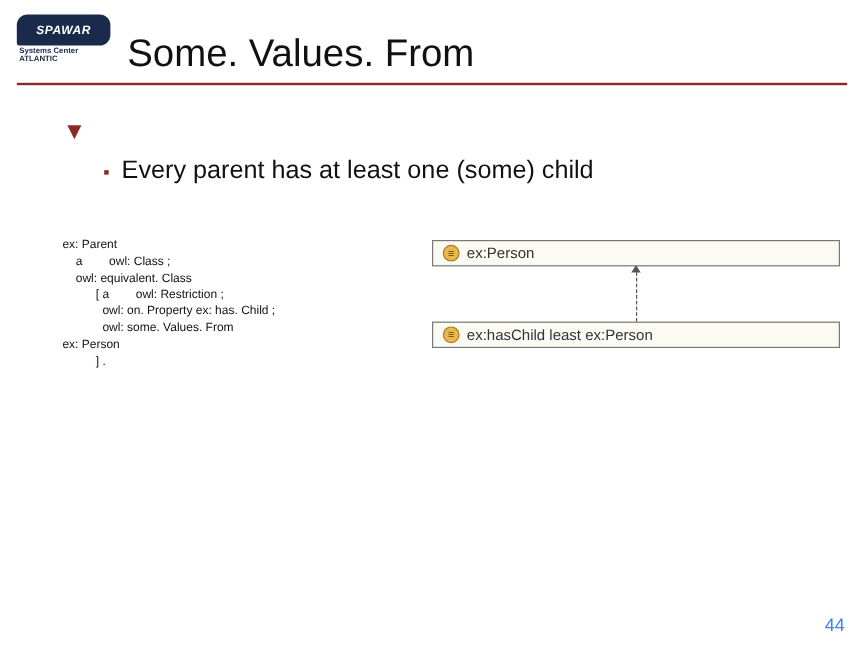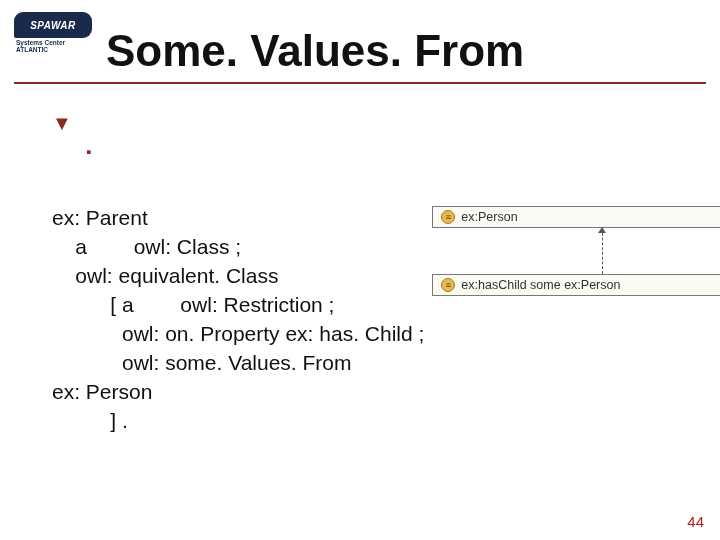--- a/index.html
+++ b/index.html
@@ -41,22 +41,22 @@
     font-size: 6.5px;
     color: #1a2a4a;
     font-weight: bold;
     line-height: 1.05;
     text-align: left;
     margin-top: 2px;
     width: 100%;
     padding-left: 2px;
   }
   .title {
-    font-size: 44px;
-    font-weight: bold;
+    font-size: 32px;
+    font-weight: normal;
     color: #111;
     margin-left: 14px;
     margin-top: 14px;
   }
   .hr {
     height: 2px;
     background: #8a2a24;
     margin: 6px 14px 0 14px;
   }
   .content {
@@ -77,21 +77,21 @@
     display: flex;
     align-items: baseline;
     gap: 10px;
   }
   .b2 .mark { color: #8a2a24; font-size: 15px; }
   .lower {
     display: flex;
     margin-top: 44px;
   }
   .code {
-    font-size: 21px;
+    font-size: 10px;
     color: #111;
     line-height: 1.38;
     white-space: pre;
     font-family: Arial, Helvetica, sans-serif;
     flex: 0 0 300px;
   }
   .diagram {
     flex: 0 0 340px;
     margin-left: 8px;
     margin-top: 2px;
@@ -152,21 +152,21 @@
     width: 0; height: 0;
     border-left: 4px solid transparent;
     border-right: 4px solid transparent;
     border-bottom: 6px solid #555;
   }
   .pagenum {
     position: absolute;
     right: 16px;
     bottom: 10px;
     font-size: 15px;
-    color: #b91c1c;
+    color: #3b82f6;
   }
 </style>
 </head>
 <body>
 
 <div class="header">
   <div class="logo-block">
     <div class="logo-pill">SPAWAR</div>
     <div class="logo-sub">
       <span>Systems Center</span><br>
@@ -177,20 +177,21 @@
 </div>
 
 <div class="hr"></div>
 
 <div class="content">
   <div class="b1">
     <span class="mark">▼</span>
   </div>
   <div class="b2">
     <span class="mark">▪</span>
+    <span>Every parent has at least one (some) child</span>
   </div>
 
   <div class="lower">
     <div class="code"><span>ex: Parent</span>
 <span>    a        owl: Class ;</span>
 <span>    owl: equivalent. Class</span>
 <span>          [ a        owl: Restriction ;</span>
 <span>            owl: on. Property ex: has. Child ;</span>
 <span>            owl: some. Values. From</span>
 <span>ex: Person</span>
@@ -200,19 +201,19 @@
       <div class="dia-box">
         <span class="circ">≡</span>
         <span>ex:Person</span>
       </div>
       <div class="dia-gap">
         <div class="dia-line"></div>
         <div class="dia-arrow-up"></div>
       </div>
       <div class="dia-box">
         <span class="circ">≡</span>
-        <span>ex:hasChild some ex:Person</span>
+        <span>ex:hasChild least ex:Person</span>
       </div>
     </div>
   </div>
 </div>
 
 <div class="pagenum">44</div>
 
 </body></html>

